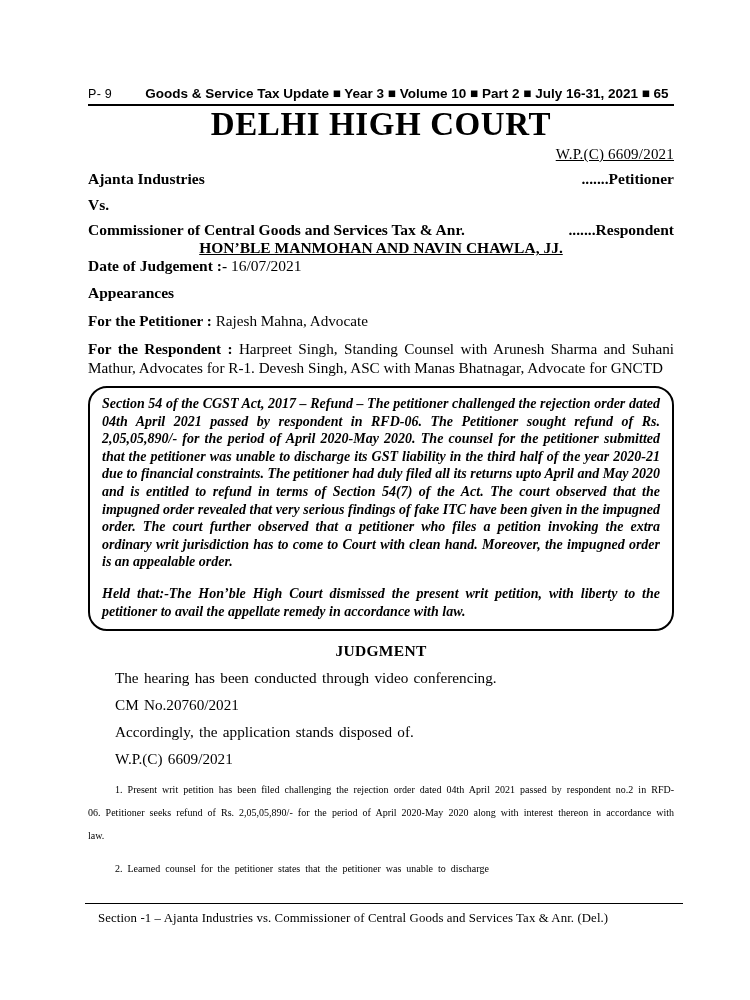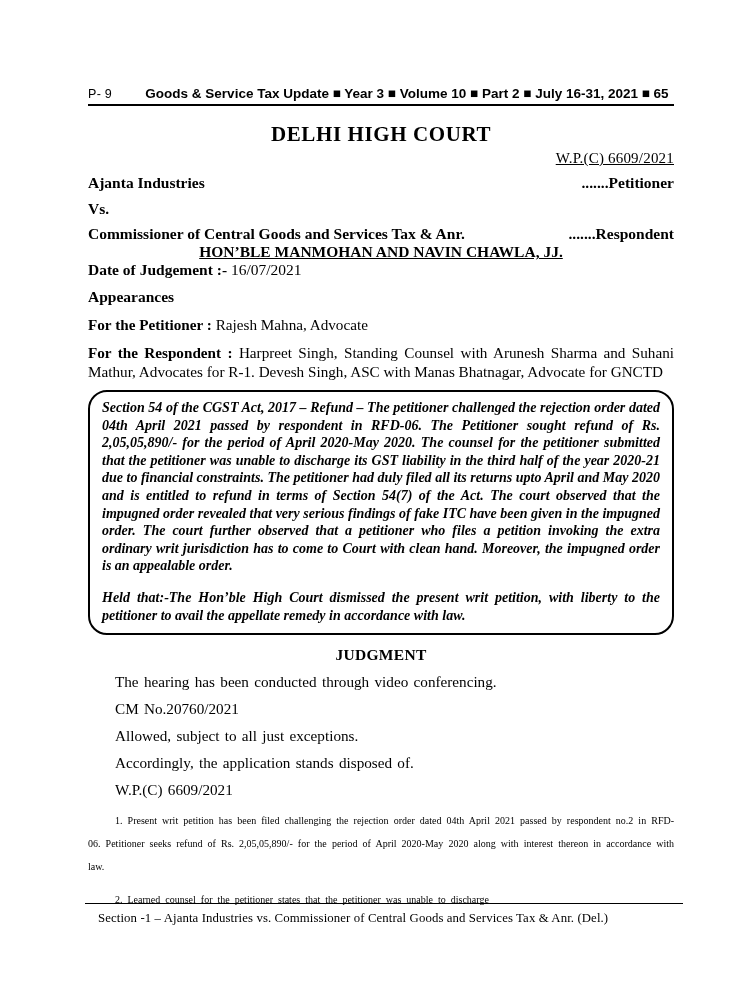--- a/index.html
+++ b/index.html
@@ -30,23 +30,22 @@
   }
   .journal-line {
     flex: 1;
     text-align: center;
     font-size: 13.5px;
     font-weight: bold;
     white-space: nowrap;
   }
   
   .court-title {
-    margin-top: 16px;
-    text-align: center;
-    font-size: 21px;
+    text-align: center;
+    font-size: 33px;
     font-weight: bold;
     letter-spacing: 0.6px;
   }
   .case-number {
     margin-top: 3px;
     text-align: right;
     font-size: 15px;
     text-decoration: underline;
     letter-spacing: 0.2px;
   }
@@ -187,21 +186,20 @@
 
   <div class="headnote-box">
     <p class="summary">Section 54 of the CGST Act, 2017 – Refund – The petitioner challenged the rejection order dated 04th April 2021 passed by respondent in RFD-06. The Petitioner sought refund of Rs. 2,05,05,890/- for the period of April 2020-May 2020. The counsel for the petitioner submitted that the petitioner was unable to discharge its GST liability in the third half of the year 2020-21 due to financial constraints. The petitioner had duly filed all its returns upto April and May 2020 and is entitled to refund in terms of Section 54(7) of the Act. The court observed that the impugned order revealed that very serious findings of fake ITC have been given in the impugned order. The court further observed that a petitioner who files a petition invoking the extra ordinary writ jurisdiction has to come to Court with clean hand. Moreover, the impugned order is an appealable order.</p>
     <p class="held">Held that:-The Hon’ble High Court dismissed the present writ petition, with liberty to the petitioner to avail the appellate remedy in accordance with law.</p>
   </div>
 
   <div class="judgment-heading">JUDGMENT</div>
 
   <p class="judgment-line">The hearing has been conducted through video conferencing.</p>
   <p class="judgment-line">CM No.20760/2021</p>
-  <p class="judgment-line">Allowed, subject to all just exceptions.</p>
   <p class="judgment-line">Accordingly, the application stands disposed of.</p>
   <p class="judgment-line">W.P.(C) 6609/2021</p>
 
   <p class="judgment-para">1. Present writ petition has been filed challenging the rejection order dated 04th April 2021 passed by respondent no.2 in RFD-06. Petitioner seeks refund of Rs. 2,05,05,890/- for the period of April 2020-May 2020 along with interest thereon in accordance with law.</p>
   <p class="judgment-para">2. Learned counsel for the petitioner states that the petitioner was unable to discharge</p>
 
   <div class="footer">
     <div class="footer-citation">Section -1 – Ajanta Industries vs. Commissioner of Central Goods  and Services Tax &amp; Anr. (Del.)</div>
   </div>
 

